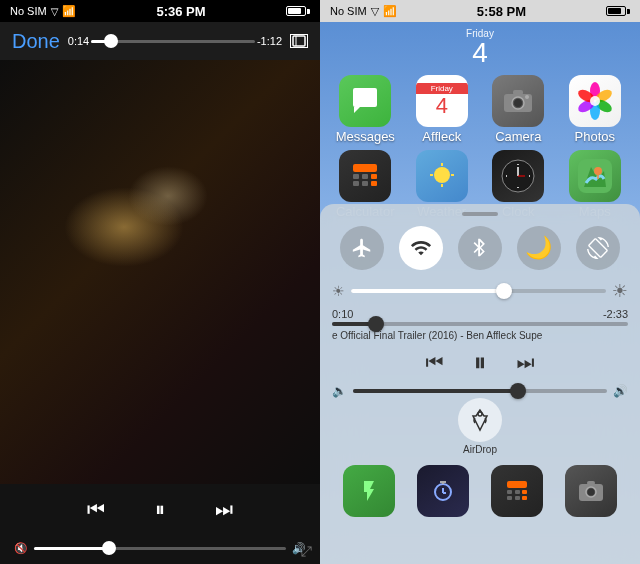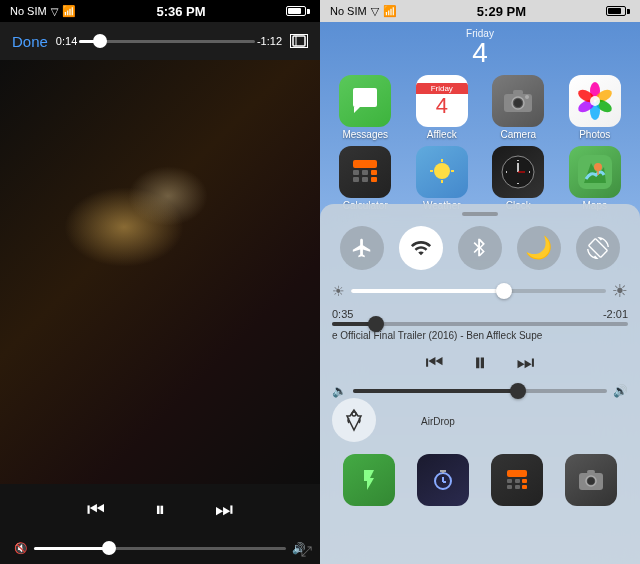--- a/index.html
+++ b/index.html
@@ -34,21 +34,21 @@
     .left-status-left { display: flex; gap: 4px; align-items: center; font-size: 11px; }
     .left-status-center { font-weight: 600; font-size: 13px; }
     .left-toolbar {
       display: flex;
       justify-content: space-between;
       align-items: center;
       padding: 4px 12px;
       background: rgba(30,30,30,0.95);
       height: 38px;
     }
-    .done-btn { color: #4a9eff; font-size: 15px; cursor: pointer; }
+    .done-btn { color: #4a9eff; font-size: 20px; cursor: pointer; }
     .progress-container {
       display: flex;
       align-items: center;
       gap: 2px;
       flex: 1;
       margin: 0 8px;
     }
     .time-label { color: #fff; font-size: 11px; white-space: nowrap; }
     .progress-track {
       flex: 1;
@@ -211,21 +211,21 @@
       border-radius: 12px;
       display: flex;
       align-items: center;
       justify-content: center;
       font-size: 22px;
       color: #fff;
       position: relative;
       overflow: hidden;
     }
     .app-label {
-      font-size: 10px;
+      font-size: 13px;
       color: #fff;
       text-align: right;
       text-shadow: 0 1px 2px rgba(0,0,0,0.5);
     }
     
     .app-messages { background: linear-gradient(145deg, #5ac85a, #3db33d); }
     .app-calendar { background: #fff; }
     .app-calendar-inner { display: flex; flex-direction: column; align-items: center; width: 100%; }
     .app-calendar-header { background: #e84040; width: 100%; text-align: center; font-size: 8px; color: #fff; padding: 1px 0; border-radius: 2px 2px 0 0; }
     .app-calendar-num { font-size: 22px; font-weight: 200; color: #e84040; line-height: 1.1; }
@@ -317,25 +317,24 @@
     .cc-vol-row {
       display: flex;
       align-items: center;
       gap: 6px;
       width: 100%;
     }
     .vol-icon-sm { font-size: 12px; color: #333; }
 
     .cc-airdrop {
       display: flex;
-      flex-direction: row;
+      flex-direction: column;
       align-items: center;
       margin-bottom: 8px;
       cursor: pointer;
-      gap: 45px;
     }
     .airdrop-icon-circle {
       width: 44px; height: 44px;
       border-radius: 50%;
       background: rgba(255,255,255,0.6);
       display: flex; align-items: center; justify-content: center;
       font-size: 20px; color: #333;
       margin-bottom: 2px;
     }
     .airdrop-label { font-size: 10px; color: #333; }
@@ -445,21 +444,21 @@
   </div>
 </div>
 
 <div class="right-panel">
   <div class="right-status-bar">
     <div style="display:flex;align-items:center;gap:4px;font-size:11px">
       <span>No SIM</span>
       <span>▽</span>
       <span>📶</span>
     </div>
-    <div class="right-status-center">5:29 PM</div>
+    <div class="right-status-center">5:58 PM</div>
     <div style="display:flex;align-items:center;gap:3px;font-size:11px;color:#000">
       <div class="battery-icon" style="color:#000">
         <div class="battery-body">
             <div class="battery-fill"></div>
           </div>
         <div class="battery-tip"></div>
       </div>
     </div>
   </div>
 
@@ -613,22 +612,22 @@
       <div class="cc-brightness-row">
         <span class="sun-icon">☀</span>
         <div class="cc-slider-track">
           <div class="cc-slider-fill" style="width:60%"></div>
           <div class="cc-slider-thumb" style="left:60%"></div>
         </div>
         <span class="sun-icon" style="font-size:18px">☀</span>
       </div>
 
       <div class="cc-time-row">
-        <span>0:35</span>
-        <span>-2:01</span>
+        <span>0:10</span>
+        <span>-2:33</span>
       </div>
 
       <div style="margin-bottom:4px">
         <div class="cc-slider-track" style="background:rgba(80,80,80,0.4)">
           <div class="cc-slider-fill" style="width:15%;background:#333"></div>
           <div class="cc-slider-thumb" style="left:15%;background:#333"></div>
         </div>
       </div>
 
       <div class="cc-now-playing">e Official Final Trailer (2016) - Ben Affleck Supe</div>

